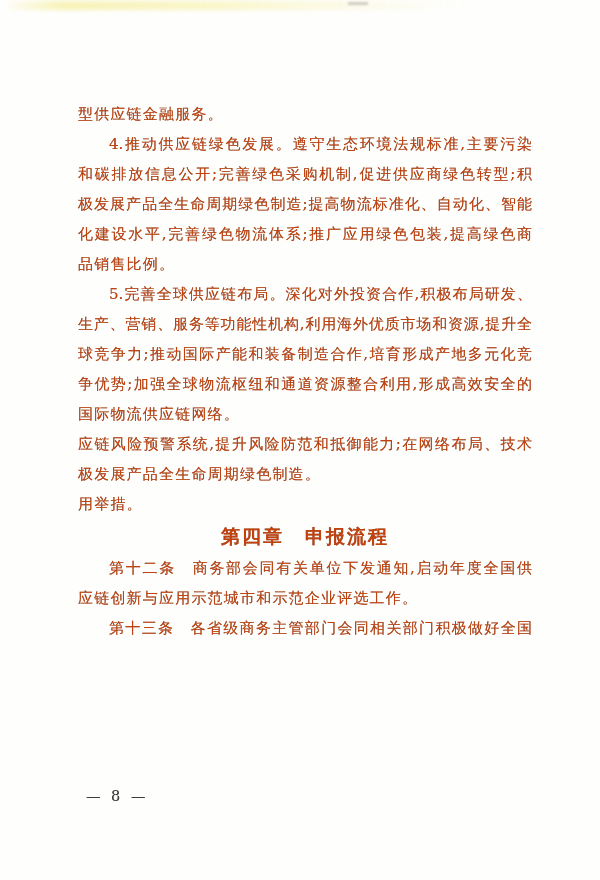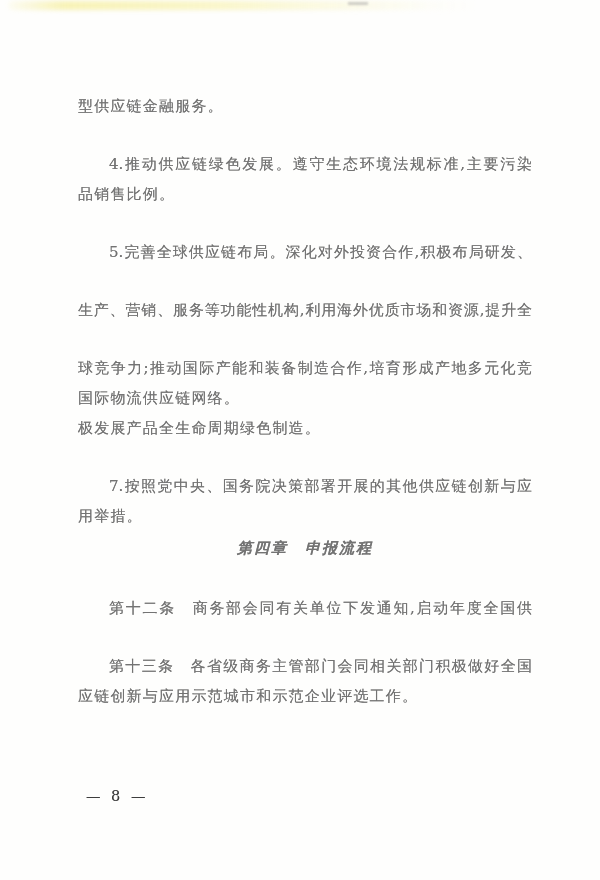--- a/index.html
+++ b/index.html
@@ -36,54 +36,52 @@
     position: absolute;
     top: 2px;
     left: 348px;
     width: 20px;
     height: 3px;
     background: rgba(150,150,150,0.45);
     filter: blur(1px);
   }
   .doc-body {
     position: absolute;
-    top: 91px;
+    top: 99px;
     left: 78px;
     width: 454px;
-    color: #737373;
+    color: #c2410c;
     font-size: 15px;
     text-shadow: 0 0 0.6px rgba(58,58,58,0.55);
   }
   .line {
     height: 30px;
     line-height: 30px;
     letter-spacing: 1.2px;
     white-space: nowrap;
   }
   .line.justify {
     white-space: normal;
     text-align: justify;
     text-align-last: justify;
     letter-spacing: 0;
     overflow: hidden;
-    margin-top: 28px;
   }
   .line.indent {
     text-indent: 31px;
   }
   .line.heading {
     height: 34px;
     line-height: 34px;
     text-align: center;
     text-align-last: center;
     font-weight: bold;
-    font-size: 15px;
+    font-size: 19px;
     letter-spacing: 2px;
     text-indent: 0;
-    font-style: italic;
   }
   .bold {
     font-weight: normal;
   }
   .page-number {
     position: absolute;
     left: 86px;
     top: 788px;
     color: #3a3a3a;
     font-size: 14.5px;
@@ -93,27 +91,31 @@
 </style>
 </head>
 <body>
 
 <div class="page">
   <div class="scan-band"></div>
   <div class="scan-dash"></div>
   <div class="doc-body" id="doc-body">
       <div class="line"><span>型供应链金融服务。</span></div>
       <div class="line indent justify"><span>4.推动供应链绿色发展。遵守生态环境法规标准,主要污染</span></div>
+      <div class="line justify"><span>和碳排放信息公开;完善绿色采购机制,促进供应商绿色转型;积</span></div>
+      <div class="line justify"><span>极发展产品全生命周期绿色制造;提高物流标准化、自动化、智能</span></div>
+      <div class="line justify"><span>化建设水平,完善绿色物流体系;推广应用绿色包装,提高绿色商</span></div>
       <div class="line"><span>品销售比例。</span></div>
       <div class="line indent justify"><span>5.完善全球供应链布局。深化对外投资合作,积极布局研发、</span></div>
       <div class="line justify"><span>生产、营销、服务等功能性机构,利用海外优质市场和资源,提升全</span></div>
       <div class="line justify"><span>球竞争力;推动国际产能和装备制造合作,培育形成产地多元化竞</span></div>
+      <div class="line justify"><span>争优势;加强全球物流枢纽和通道资源整合利用,形成高效安全的</span></div>
       <div class="line"><span>国际物流供应链网络。</span></div>
+      <div class="line justify"><span>应链风险预警系统,提升风险防范和抵御能力;在网络布局、技术</span></div>
       <div class="line"><span>极发展产品全生命周期绿色制造。</span></div>
-      <div class="line indent justify"><span>7.按照党中央、国务院决策部署开展的其他供应链创新与应</span></div>
       <div class="line"><span>用举措。</span></div>
       <div class="line heading"><span>第四章　申报流程</span></div>
       <div class="line indent justify"><span class="bold">第十二条</span><span>　商务部会同有关单位下发通知,启动年度全国供</span></div>
+      <div class="line"><span>应链创新与应用示范城市和示范企业评选工作。</span></div>
       <div class="line indent justify"><span class="bold">第十三条</span><span>　各省级商务主管部门会同相关部门积极做好全国</span></div>
-      <div class="line"><span>应链创新与应用示范城市和示范企业评选工作。</span></div>
     </div>
   <div class="page-number">— 8 —</div>
 </div>
 
 </body></html>

